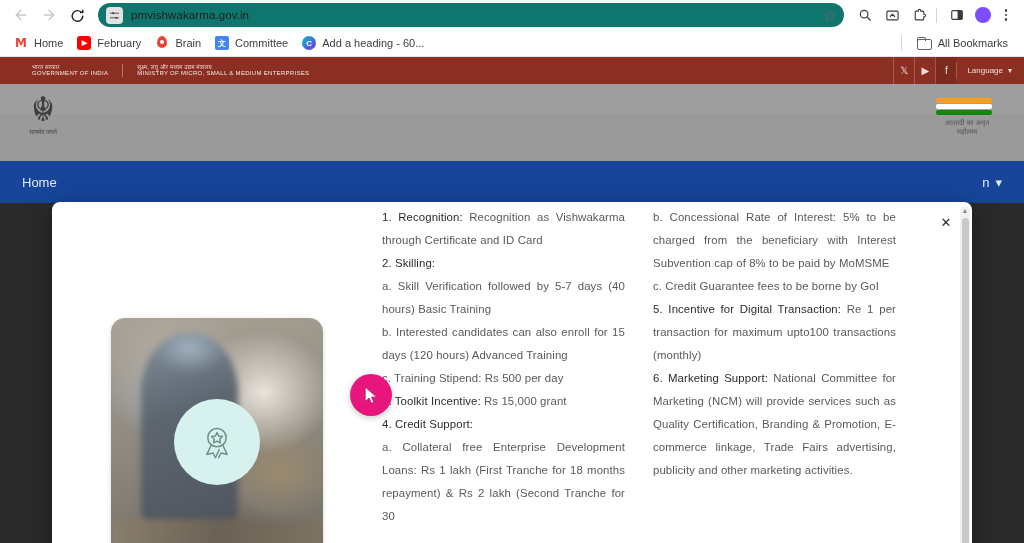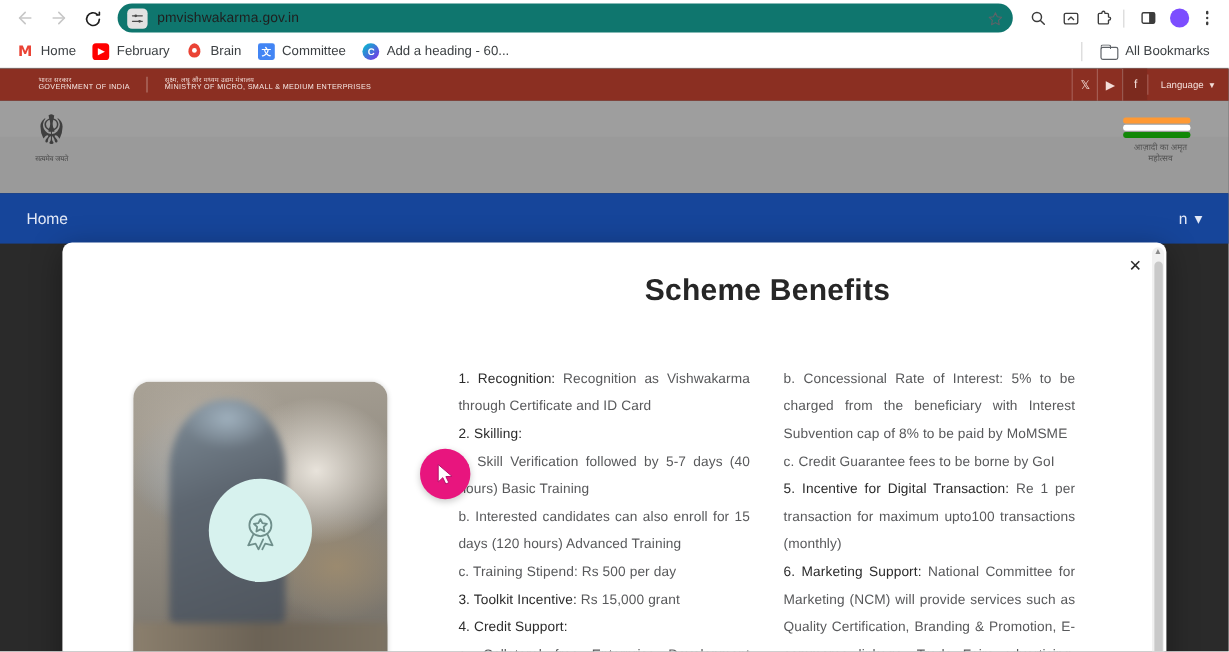--- a/index.html
+++ b/index.html
@@ -451,21 +451,20 @@
               </div>
             </div>
             <div class="cursor-bubble" style="position:absolute; left:298px; top:168px;">
               <svg width="20" height="20" viewBox="0 0 24 24" fill="#ffffff" stroke="#b5126a" stroke-width="1" stroke-linejoin="round">
                 <polygon points="5 2.5 5 20 9.6 15.7 12.6 22 15.6 20.6 12.7 14.6 18.8 14.3"></polygon>
               </svg>
             </div>
           </div>
 
           <div class="text-cols">
-            <div class="modal-title">Scheme Benefits</div>
             <div class="cols-wrap">
               <div class="col"><b>1. Recognition:</b> Recognition as Vishwakarma through Certificate and ID Card<br><b>2. Skilling:</b><br>a. Skill Verification followed by 5-7 days (40 hours) Basic Training<br>b. Interested candidates can also enroll for 15 days (120 hours) Advanced Training<br>c. Training Stipend: Rs 500 per day<br><b>3. Toolkit Incentive:</b> Rs 15,000 grant<br><b>4. Credit Support:</b><br>a. Collateral free Enterprise Development Loans: Rs 1 lakh (First Tranche for 18 months repayment) &amp; Rs 2 lakh (Second Tranche for 30</div>
               <div class="col">b. Concessional Rate of Interest: 5% to be charged from the beneficiary with Interest Subvention cap of 8% to be paid by MoMSME<br>c. Credit Guarantee fees to be borne by GoI<br><b>5. Incentive for Digital Transaction:</b> Re 1 per transaction for maximum upto100 transactions (monthly)<br><b>6. Marketing Support:</b> National Committee for Marketing (NCM) will provide services such as Quality Certification, Branding &amp; Promotion, E-commerce linkage, Trade Fairs advertising, publicity and other marketing activities.</div>
             </div>
           </div>
 
         </div>
       </div>
     </div>
 

